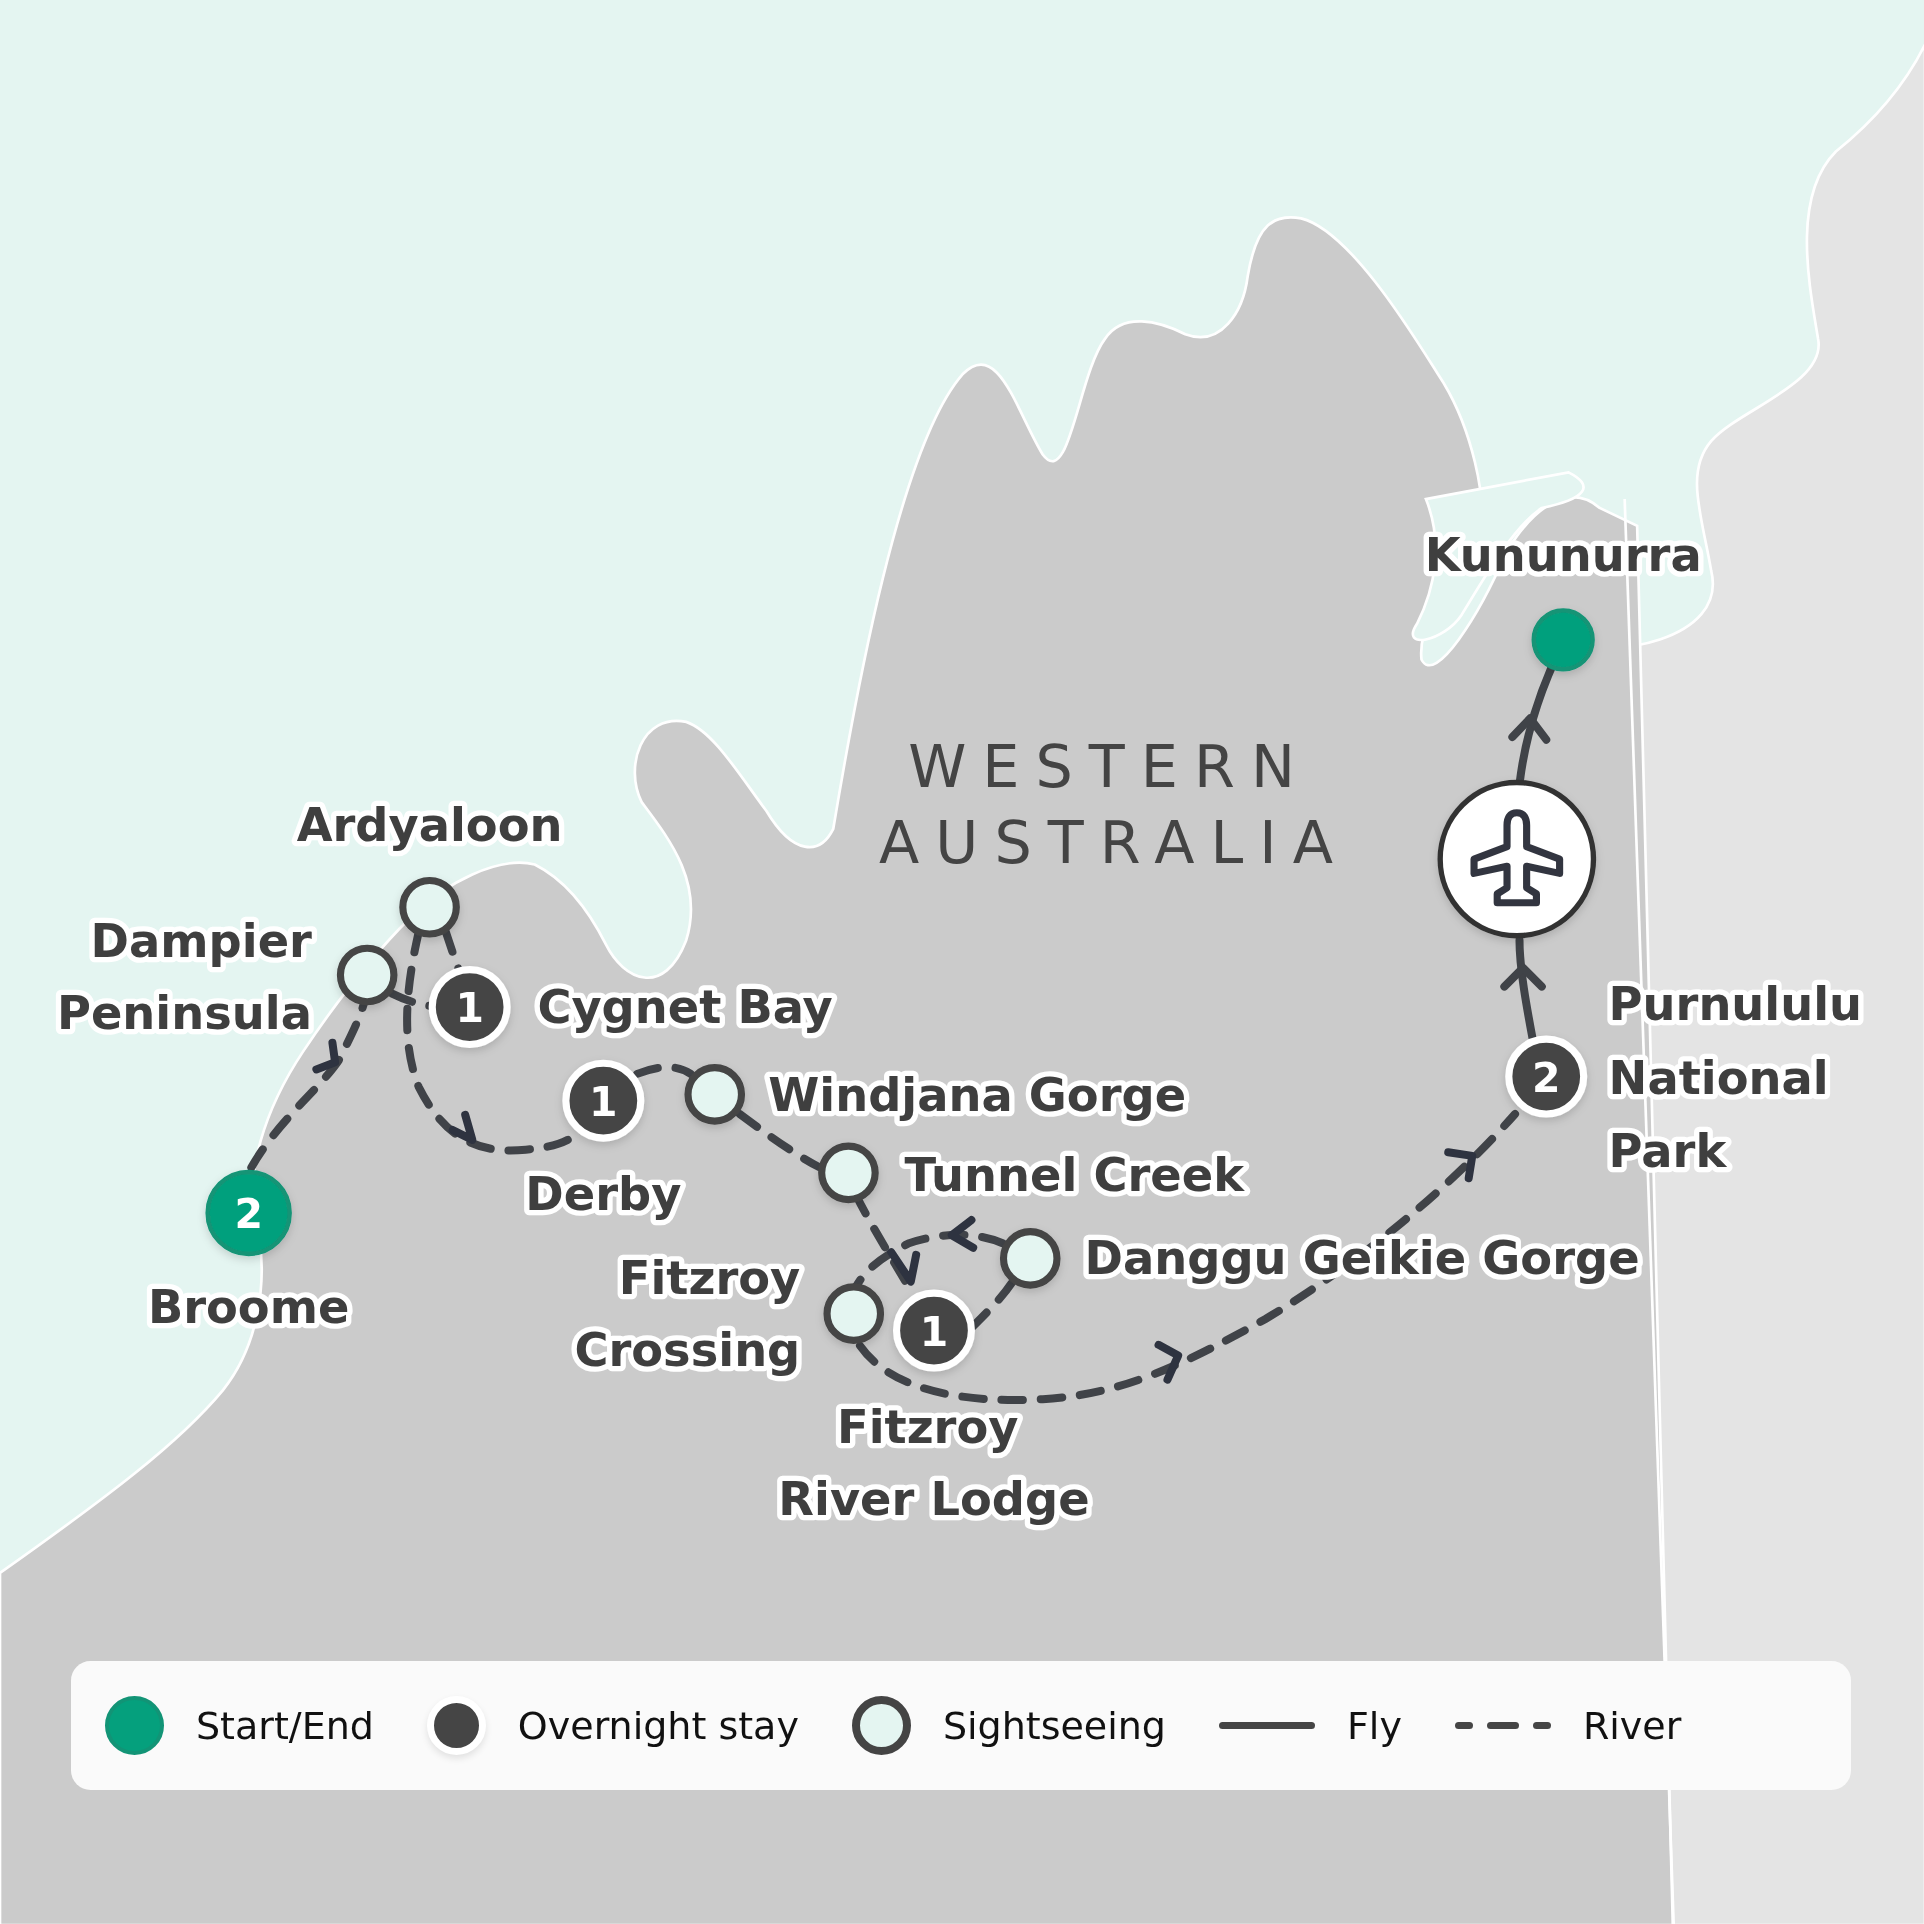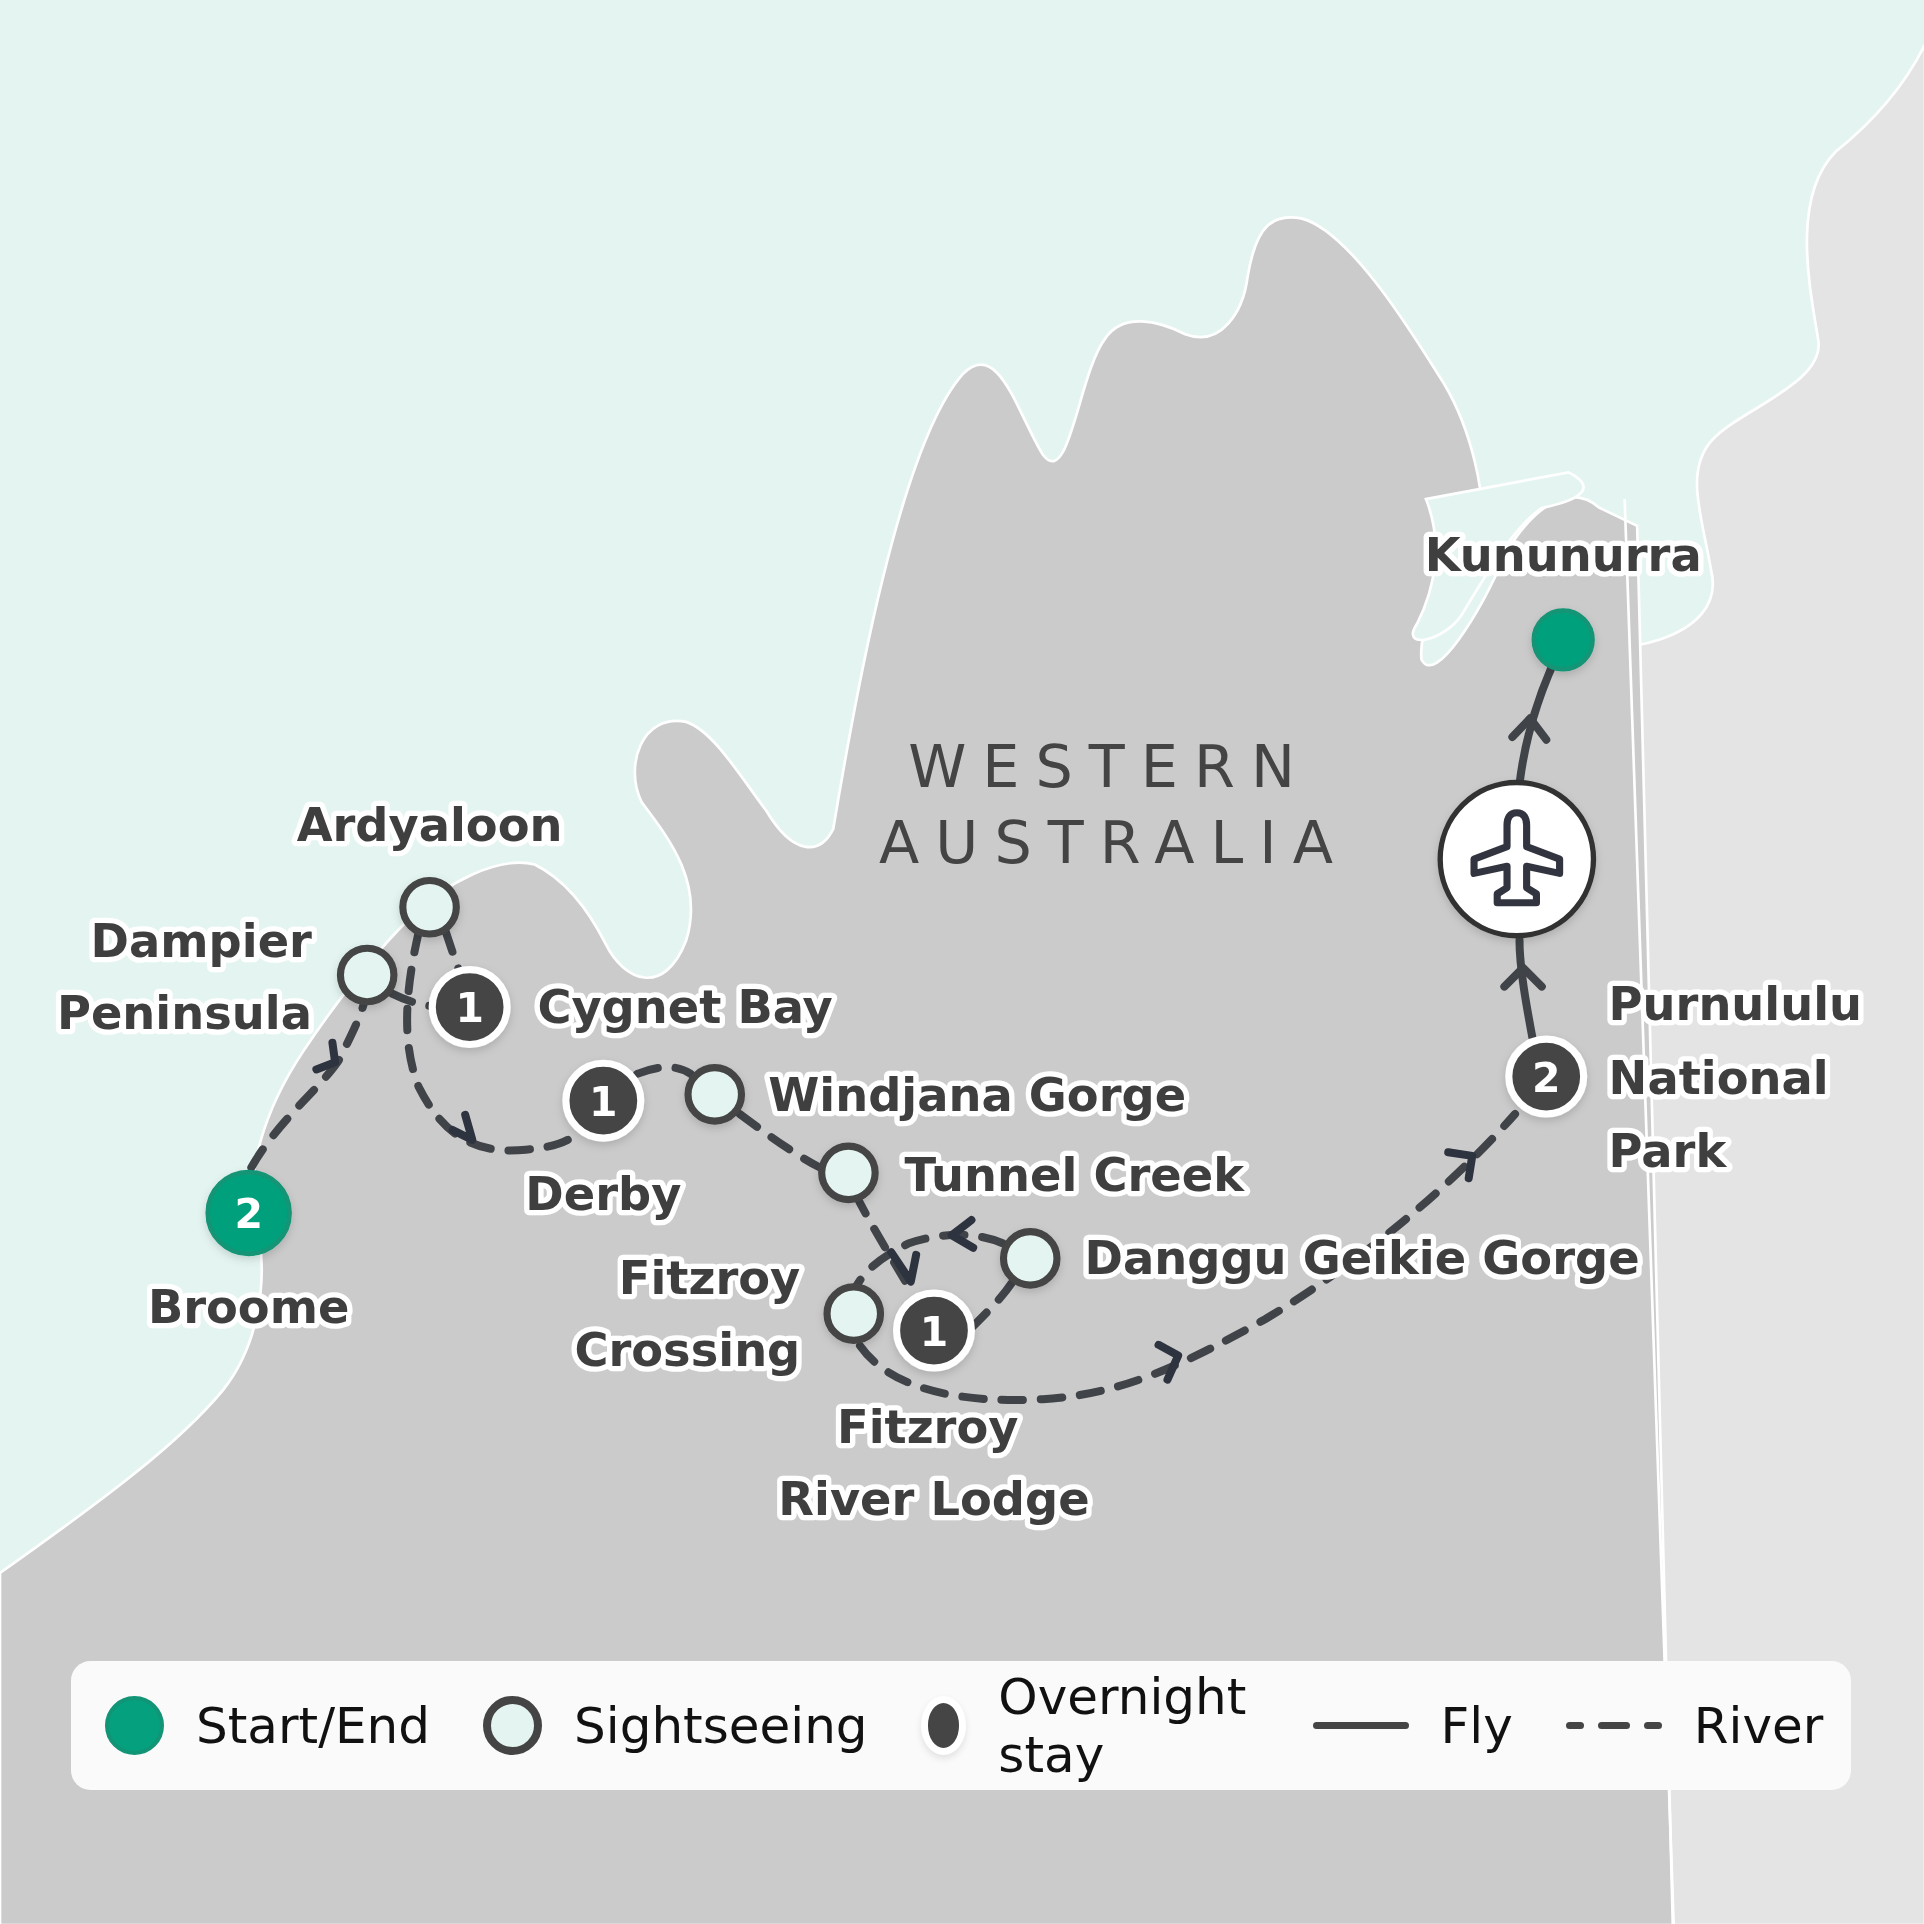--- a/index.html
+++ b/index.html
@@ -10,21 +10,21 @@
     stroke: #ffffff; stroke-width: 12px; paint-order: stroke fill; stroke-linejoin: round;
   }
   .region-label { font-family: "DejaVu Sans", sans-serif; font-size: 66px; fill: #444444; letter-spacing: 18px; font-weight: normal; }
   .count-text { font-family: "DejaVu Sans", sans-serif; font-weight: bold; font-size: 46px; fill: #ffffff; }
   .legend {
     position: absolute; left: 71px; top: 1661px; width: 1780px; height: 129px;
     background: #fafafa; border-radius: 19.6px; display: flex; align-items: center; box-sizing: border-box;
     padding-left: 34px;
   }
   .legend-item { display: flex; align-items: center; margin-right: 53px; }
-  .legend-label { font-family: "DejaVu Sans", sans-serif; font-size: 50px; color: #111111; margin-left: 32px; }
+  .legend-label { font-family: "DejaVu Sans", sans-serif; font-size: 38px; color: #111111; margin-left: 32px; }
   .sw { width: 59px; height: 59px; border-radius: 50%; box-sizing: border-box; }
   .sw-start { background: #05a07d; border: 4.5px solid #129476; }
   .sw-overnight { background: #454545; border: 7.1px solid #ffffff; box-shadow: 0 3.6px 7.1px rgba(0,0,0,0.1); }
   .sw-sight { background: #e4f5f1; border: 8px solid #444444; }
   .line-fly { width: 96px; height: 0; border-top: 7.1px solid #454545; border-radius: 3.6px; }
   .line-drive { width: 96px; height: 7.1px; display: flex; justify-content: space-between; }
   .line-drive span { display: block; height: 7.1px; background: #454545; border-radius: 3.6px; }
 </style>
 </head>
 <body>
@@ -179,26 +179,26 @@
   <text class="place-label" x="1805" y="1309">Park</text>
   <text class="place-label" x="1754" y="641" text-anchor="middle">Kununurra</text>
 </svg>
 
 <div class="legend">
   <div class="legend-item">
     <div class="sw sw-start"></div>
     <span class="legend-label">Start/End</span>
   </div>
   <div class="legend-item">
+    <div class="sw sw-overnight"></div>
+    <span class="legend-label">Overnight stay</span>
+  </div>
+  <div class="legend-item">
     <div class="sw sw-sight"></div>
     <span class="legend-label">Sightseeing</span>
-  </div>
-  <div class="legend-item">
-    <div class="sw sw-overnight"></div>
-    <span class="legend-label">Overnight stay</span>
   </div>
   <div class="legend-item">
     <div class="line-fly"></div>
     <span class="legend-label">Fly</span>
   </div>
   <div class="legend-item">
     <div class="line-drive">
       <span style="width:18px"></span>
         <span style="width:32px"></span>
         <span style="width:18px"></span>

